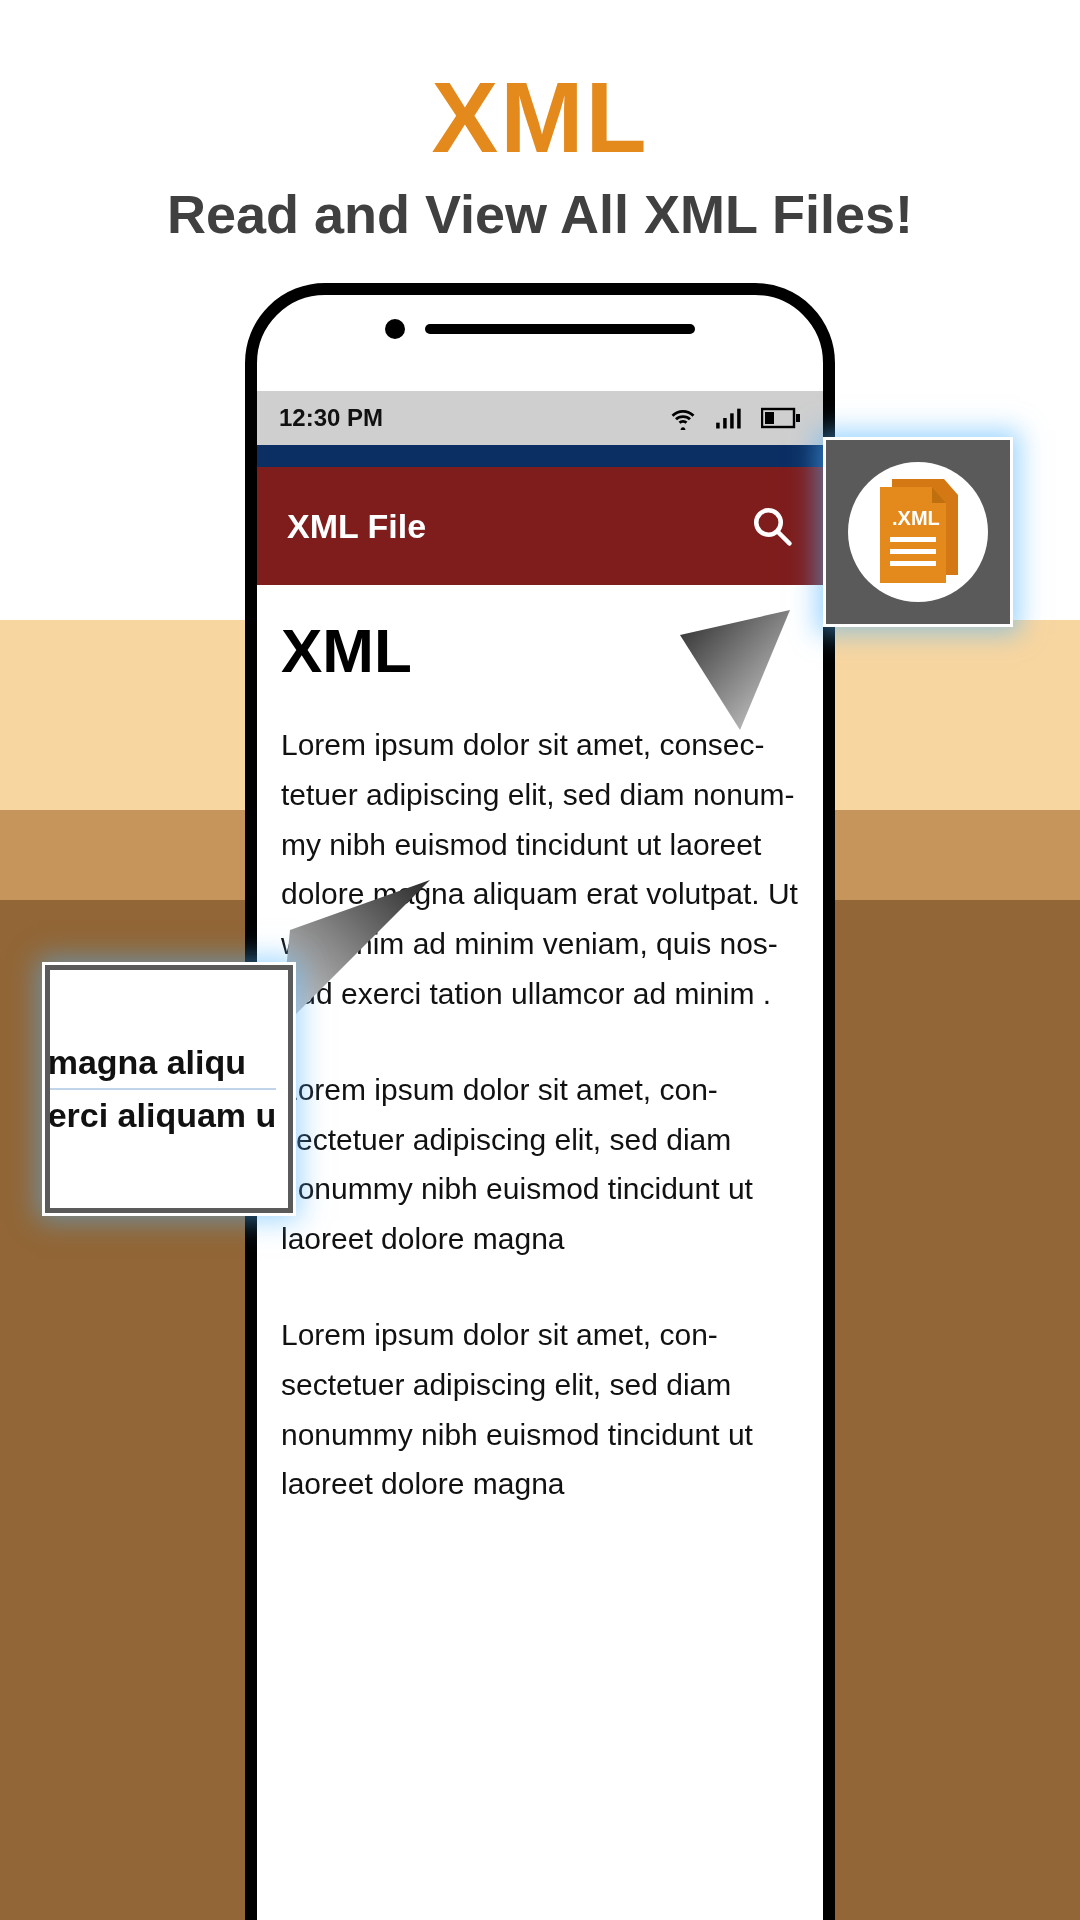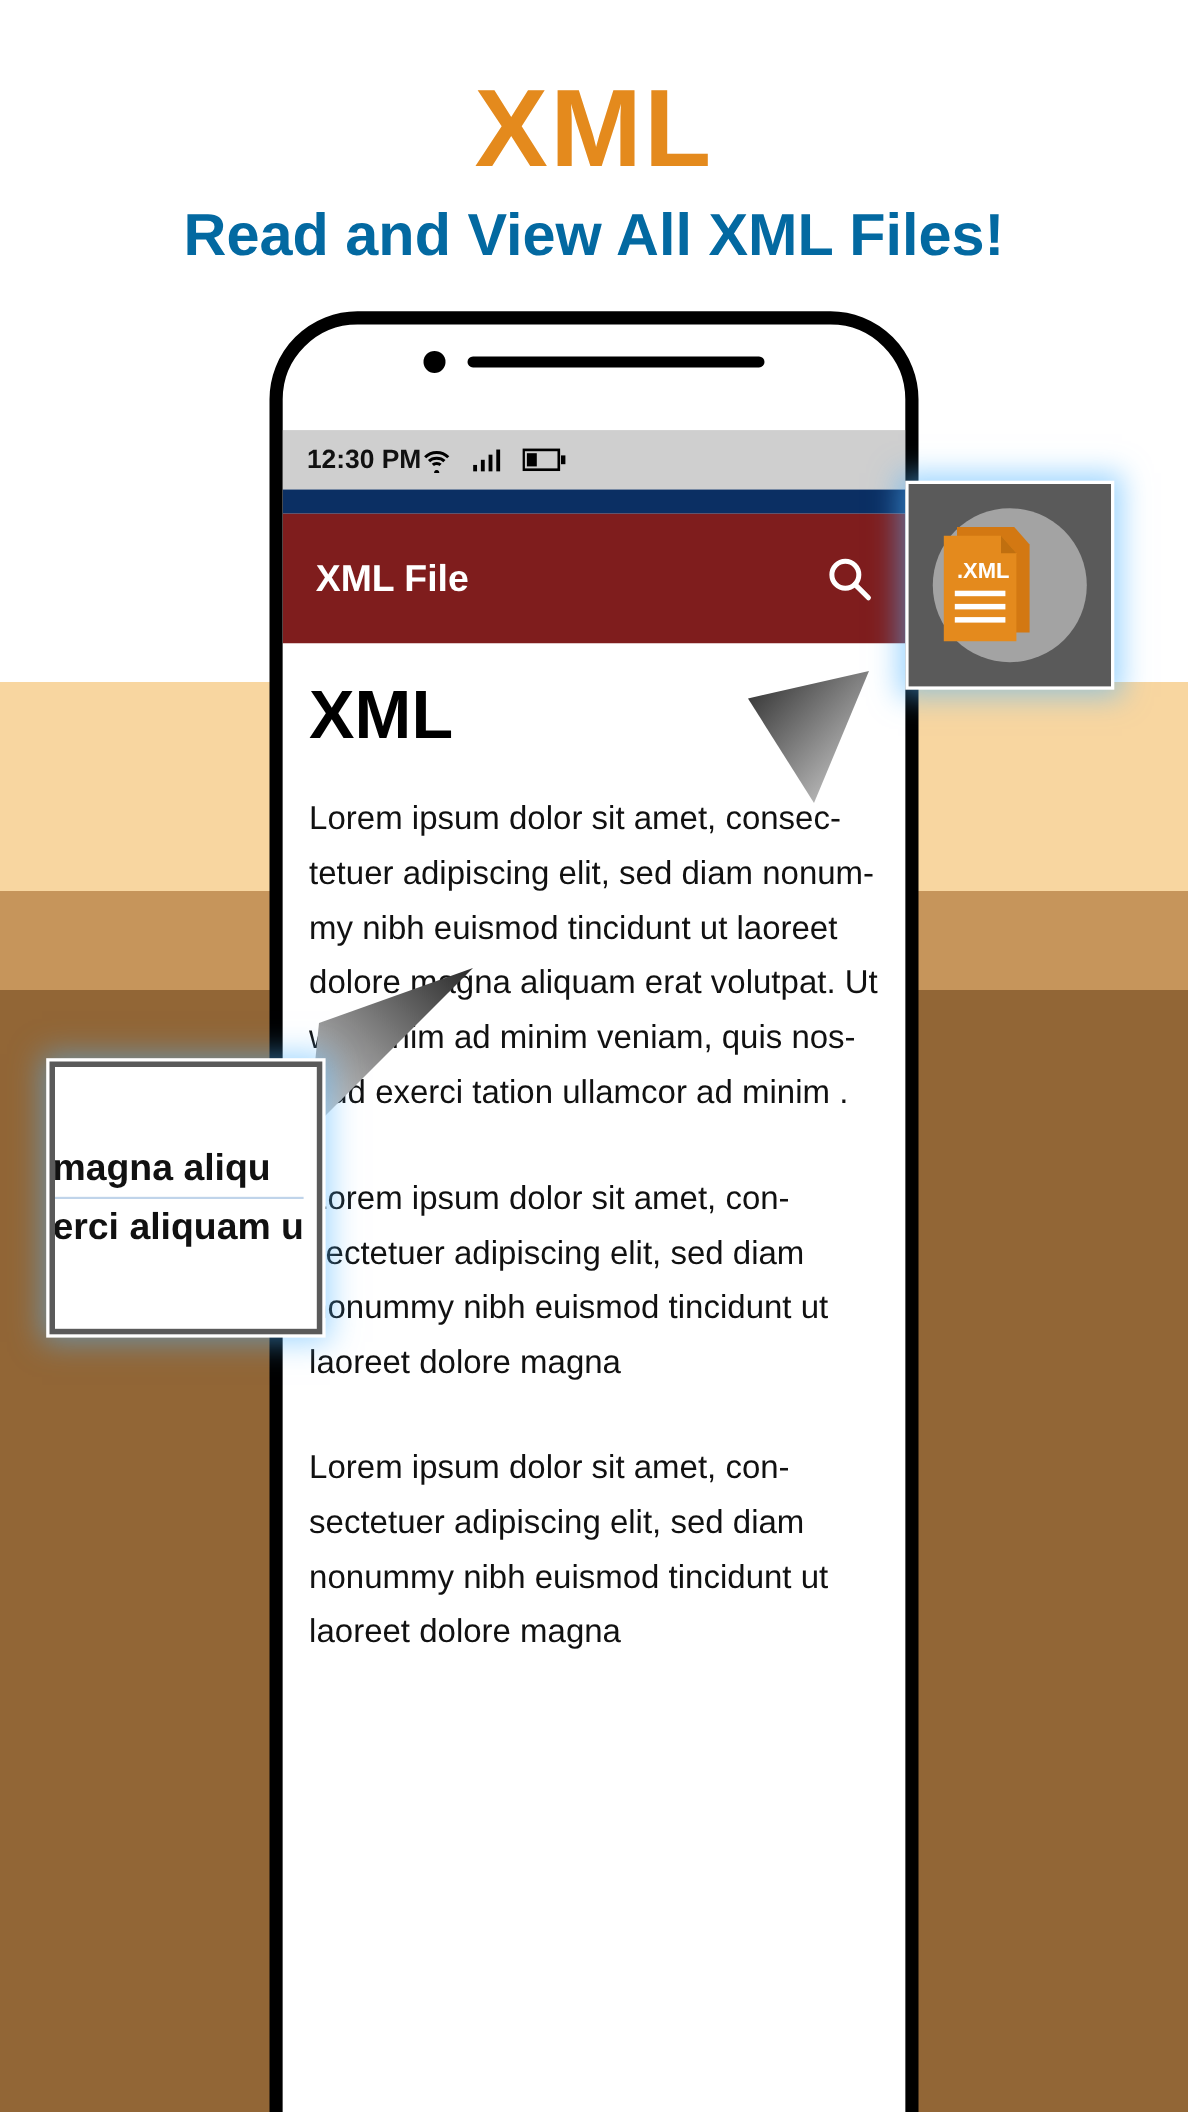--- a/index.html
+++ b/index.html
@@ -11,39 +11,39 @@
   }
   .band1 { position: absolute; left:0; right:0; top:620px; height:190px; background:#f8d6a0; }
   .band2 { position: absolute; left:0; right:0; top:810px; height:90px; background:#c6955b; }
   .band3 { position: absolute; left:0; right:0; top:900px; bottom:0; background:#926636; }
 
   
   .hero {
     position: absolute; left:0; right:0; top:60px; text-align:center; z-index:2;
   }
   .hero-title { font-size:100px; font-weight:900; color:#e48a1d; letter-spacing:2px; }
-  .hero-sub { font-size:54px; font-weight:700; color:#0369a1; margin-top:8px; }
+  .hero-sub { font-size:54px; font-weight:700; color:#404040; margin-top:8px; }
 
   
   .phone {
     position:absolute; left:50%; transform:translateX(-50%);
     top:283px; width:590px; height:1650px;
     border:12px solid #000; border-top-width:12px;
     border-radius:80px 80px 0 0;
     background:#fff; z-index:3; overflow:hidden;
   }
   .phone-inner { position:relative; width:100%; height:100%; }
 
   .notch { position:absolute; top:24px; left:50%; transform:translateX(-50%); display:flex; align-items:center; gap:20px; }
   .dot { width:20px; height:20px; border-radius:50%; background:#000; }
   .speaker { width:270px; height:10px; border-radius:8px; background:#000; }
 
   .statusbar {
     position:absolute; top:96px; left:0; right:0; height:54px;
-    background:#cfcfcf; display:flex; align-items:center; justify-content:flex-start;
+    background:#cfcfcf; display:flex; align-items:center; justify-content:space-between;
     padding:0 22px; font-weight:700; font-size:24px; color:#111;
   }
   .status-icons { display:flex; align-items:center; gap:18px; }
 
   .darkstrip { position:absolute; top:150px; left:0; right:0; height:22px; background:#0b2f63; }
 
   .appbar {
     position:absolute; top:172px; left:0; right:0; height:118px;
     background:#7f1d1d; display:flex; align-items:center; justify-content:space-between;
     padding:0 30px;
@@ -58,21 +58,21 @@
   .para { font-size:30px; line-height:1.66; color:#111; margin-bottom:46px; word-break:break-word; }
 
   
   .callout {
     position:absolute; z-index:5;
     background:#5a5a5a;
     box-shadow: 0 0 0 3px #fff, 0 0 24px 10px rgba(80,180,255,0.55);
     display:flex; align-items:center; justify-content:center;
   }
   .callout-xml { top:440px; right:70px; width:184px; height:184px; }
-  .xml-circle { width:140px; height:140px; border-radius:50%; background:#a3a3a3; display:flex; align-items:center; }
+  .xml-circle { width:140px; height:140px; border-radius:50%; background:#ffffff; display:flex; align-items:center; justify-content:center; }
 
   .callout-zoom {
     top:970px; left:50px; width:238px; height:238px; background:#ffffff;
     box-shadow: 0 0 0 5px #5a5a5a, 0 0 0 8px #fff, 0 0 26px 12px rgba(80,180,255,0.55);
     overflow:hidden;
     align-items:center;
   }
   .zoomline { font-size:34px; font-weight:700; color:#111; padding:6px 0; border-bottom:2px solid #c0d4ea; white-space:nowrap; }
 
   .arrow { position:absolute; z-index:4; }

